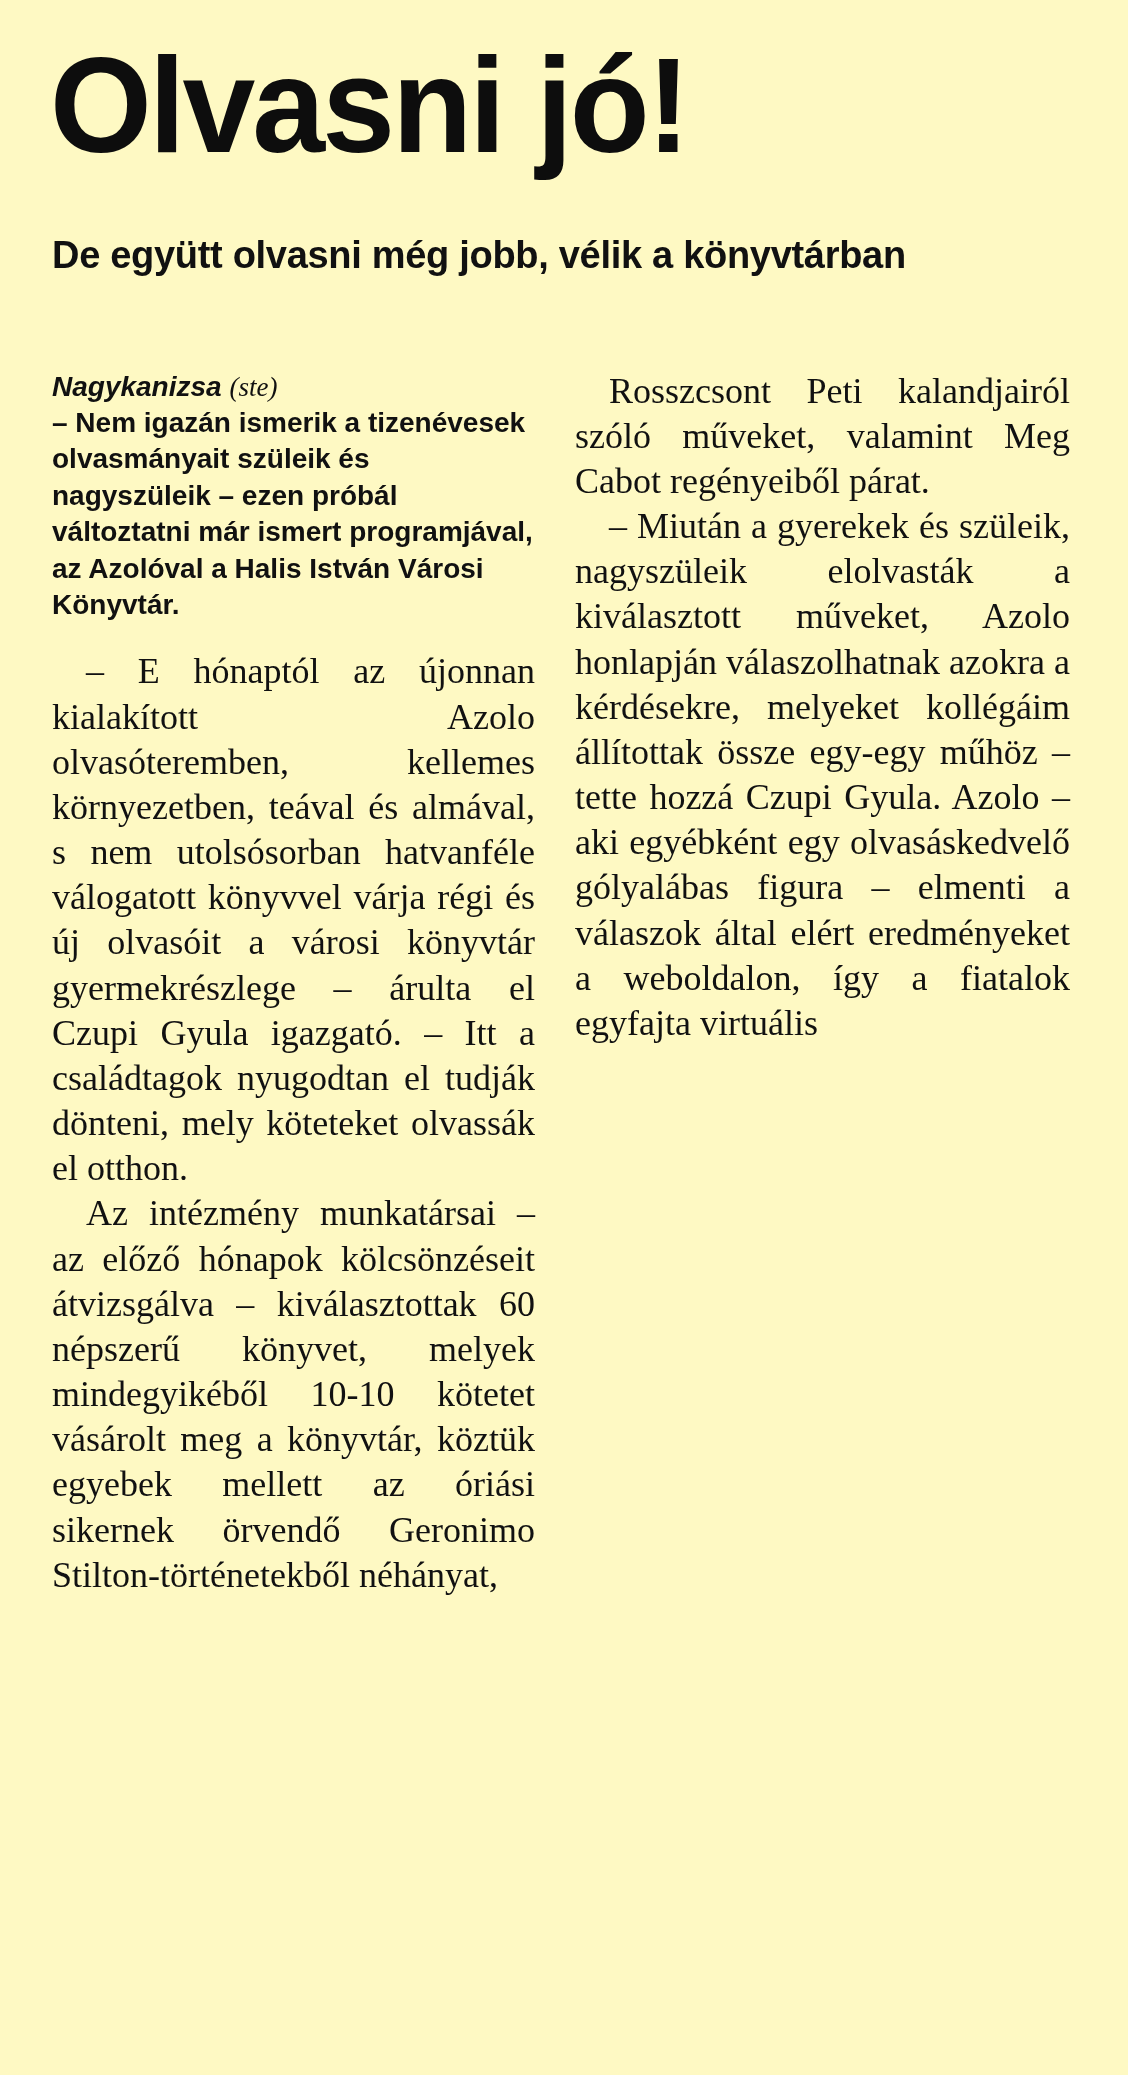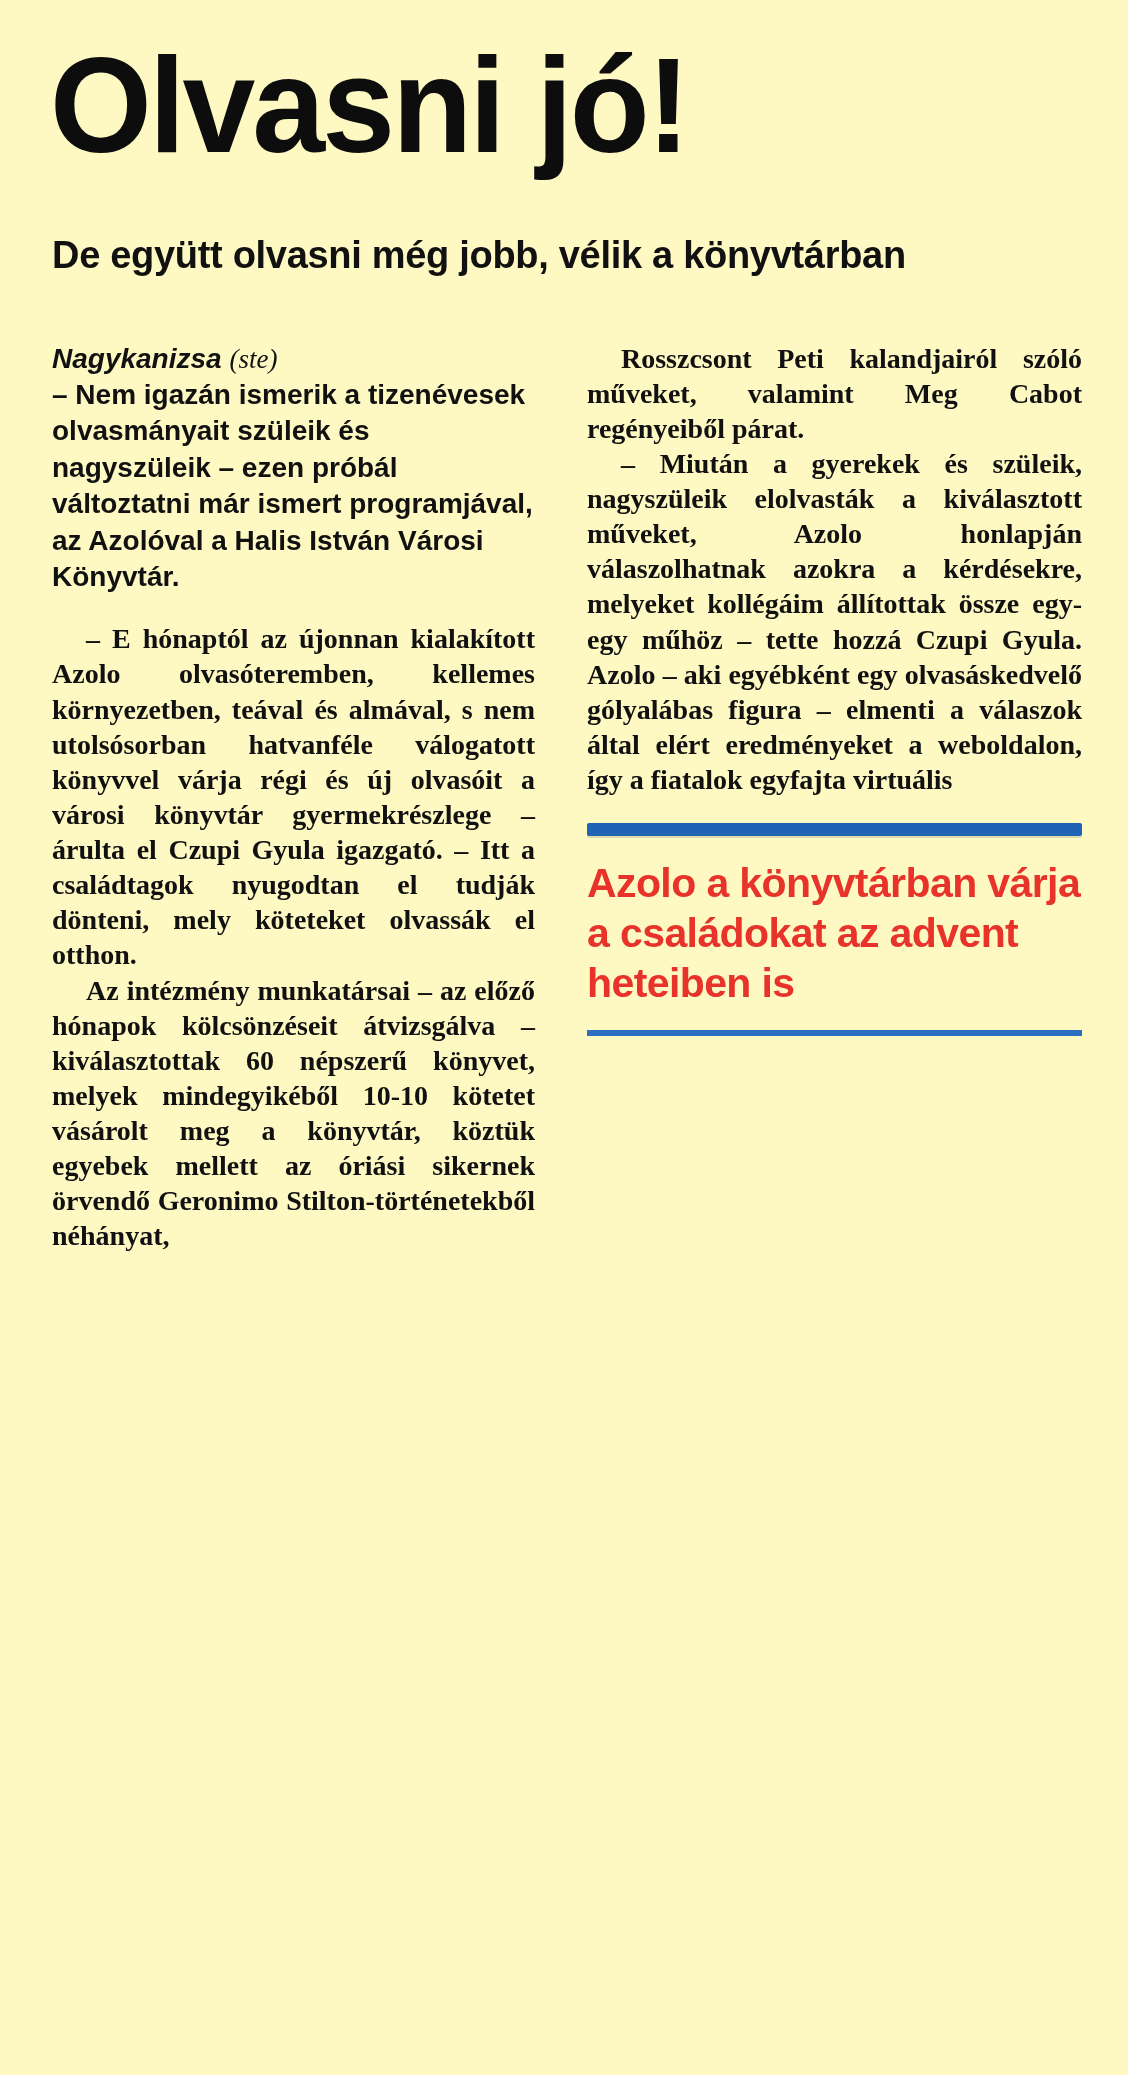--- a/index.html
+++ b/index.html
@@ -35,34 +35,33 @@
   .subhead {
     font-family: "Liberation Sans", sans-serif;
     font-size: 38px;
     line-height: 1.2;
     color: #111111;
     margin: 60px 0 0 12px;
     letter-spacing: -0.3px;
   }
   .columns {
     display: flex;
-    gap: 52px;
-    margin-top: 62px;
+    gap: 40px;
+    margin-top: 90px;
   }
   .col {
     width: 495px;
     box-sizing: border-box;
   }
   .col.left { padding-left: 12px; }
   p {
     margin: 0;
     text-align: justify;
-    font-size: 28px;
+    font-size: 36px;
     line-height: 1.255;
-    font-weight: bold;
   }
   p + p { text-indent: 0; }
   .lead {
     font-family: "Liberation Sans", sans-serif;
     font-weight: bold;
     font-size: 28px;
     line-height: 1.3;
     text-align: left;
     margin-bottom: 26px;
   }
@@ -124,25 +123,20 @@
       <p class="body-p">– E hónaptól az újonnan kialakított Azolo olvasóteremben, kellemes környezetben, teával és almával, s nem utolsósorban hatvanféle válogatott könyvvel várja régi és új olvasóit a városi könyvtár gyermekrészlege – árulta el Czupi Gyula igazgató. – Itt a családtagok nyugodtan el tudják dönteni, mely köteteket olvassák el otthon.</p>
       <p class="body-p">Az intézmény munkatársai – az előző hónapok kölcsönzéseit átvizsgálva – kiválasztottak 60 népszerű könyvet, melyek mindegyikéből 10-10 kötetet vásárolt meg a könyvtár, köztük egyebek mellett az óriási sikernek örvendő Geronimo Stilton-történetekből néhányat,</p>
 
     </div>
 
     <div class="col right">
 
       <p class="body-p">Rosszcsont Peti kalandjairól szóló műveket, valamint Meg Cabot regényeiből párat.</p>
       <p class="body-p">– Miután a gyerekek és szüleik, nagyszüleik elolvasták a kiválasztott műveket, Azolo honlapján válaszolhatnak azokra a kérdésekre, melyeket kollégáim állítottak össze egy-egy műhöz – tette hozzá Czupi Gyula. Azolo – aki egyébként egy olvasáskedvelő gólyalábas figura – elmenti a válaszok által elért eredményeket a weboldalon, így a fiatalok egyfajta virtuális</p>
 
-      <div class="pullquote-wrap">
-        <div class="rule-top"></div>
-        <div class="pullquote">Azolo a könyvtárban várja a családokat az advent heteiben is</div>
-        <div class="rule-bottom"></div>
-      </div>
 
       <div class="spacer-after-rule"></div>
 
 
     </div>
 
   </div>
 
 </div>
 

